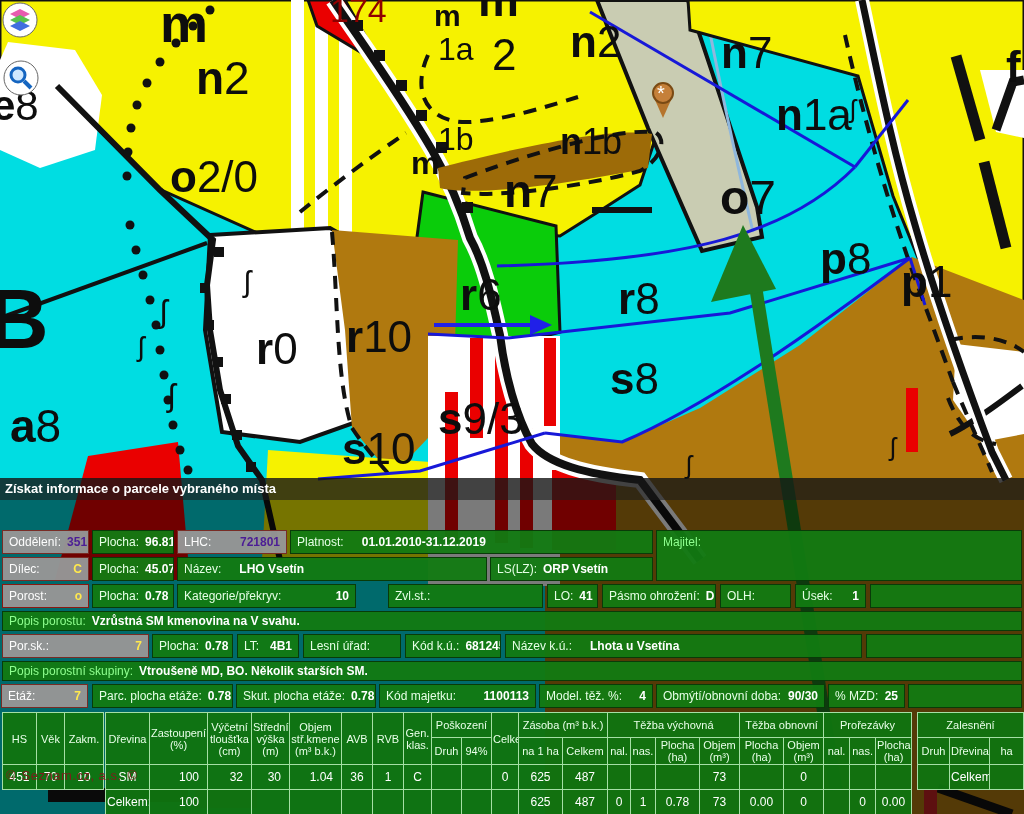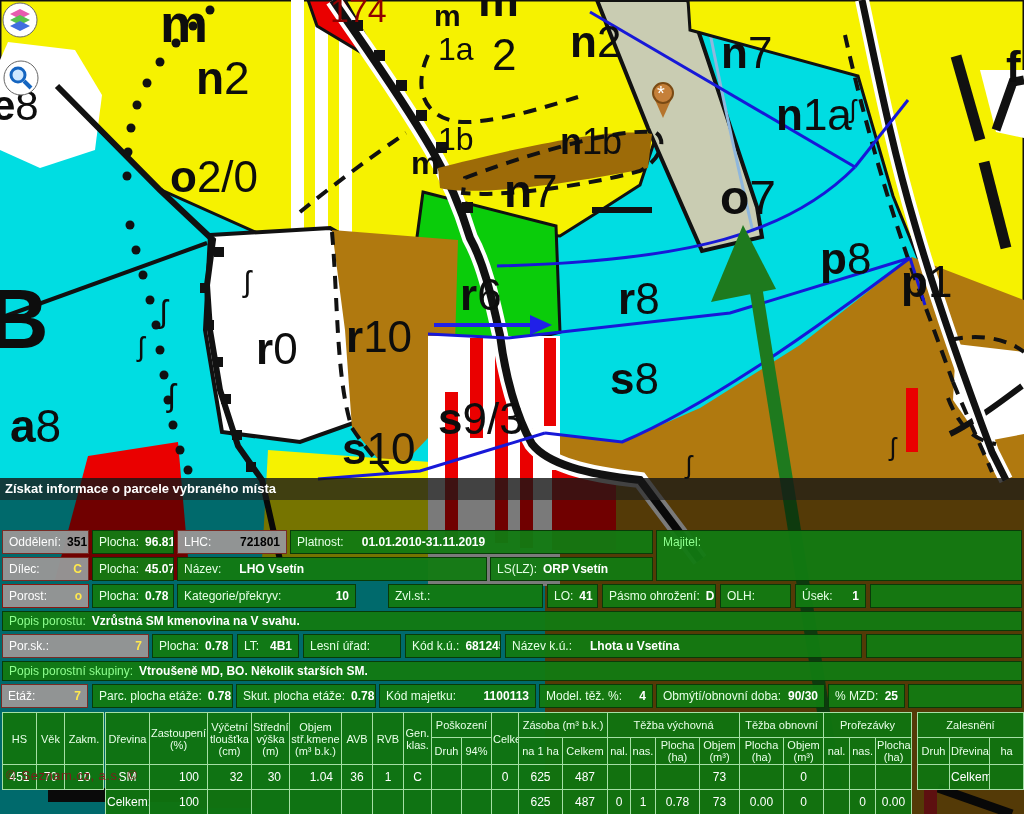--- a/index.html
+++ b/index.html
@@ -17,21 +17,21 @@
   
   .cell{position:absolute;height:24px;box-sizing:border-box;display:flex;align-items:center;
         padding:0 6px;font-size:12px;color:#fff;z-index:3;white-space:nowrap;overflow:hidden;}
   .g{background:rgba(18,122,18,0.95);border:1px solid rgba(8,52,8,0.9);}
   .gray{background:rgba(150,150,150,0.97);border:1px solid rgba(118,32,24,0.9);color:#fff;}
   .h20{height:20px;}
   .lbl{color:#e6ffe6;margin-right:6px;}
   .gray .lbl{color:#fdfdfd;}
   .lbl.lt{color:#8fff8f;}
   .val{font-weight:bold;color:#fff;}
-  .val.orange{color:#000000;text-align:center;}
+  .val.orange{color:#4c1d95;text-align:center;}
   .val.yellow{color:#ffe84d;}
   .spread{justify-content:space-between;}
   .gap{margin-left:12px;}
   
   .panel-tbl{position:absolute;border-collapse:collapse;table-layout:fixed;z-index:3;
              background:rgba(16,116,16,0.96);}
   .panel-tbl th,.panel-tbl td{border:1px solid #a5dfa5;color:#e9ffe9;font-size:11px;
              font-weight:normal;text-align:center;vertical-align:middle;padding:0 1px;
              white-space:pre-line;overflow:hidden;}
   .panel-tbl td{font-size:12px;font-weight:normal;color:#fff;height:24px;white-space:nowrap;}
@@ -255,21 +255,21 @@
   <div class="cell g spread" style="left:92px;top:530px;width:82px">
     <span class="lbl">Plocha:</span>
     <span class="val">96.81</span>
   </div>
   <div class="cell gray spread" style="left:177px;top:530px;width:110px">
     <span class="lbl">LHC:</span>
     <span class="val orange">721801</span>
   </div>
   <div class="cell g" style="left:290px;top:530px;width:363px">
     <span class="lbl">Platnost:</span>
-    <span class="val gap">01.01.2010-31.11.2019</span>
+    <span class="val gap">01.01.2010-31.12.2019</span>
   </div>
   <div class="cell g" style="left:656px;top:530px;width:366px;height:51px;align-items:flex-start;padding-top:4px">
     <span class="lbl lt">Majitel:</span>
   </div>
 
   <div class="cell gray spread" style="left:2px;top:557px;width:87px">
     <span class="lbl">Dílec:</span>
     <span class="val yellow">C</span>
   </div>
   <div class="cell g spread" style="left:92px;top:557px;width:82px">

